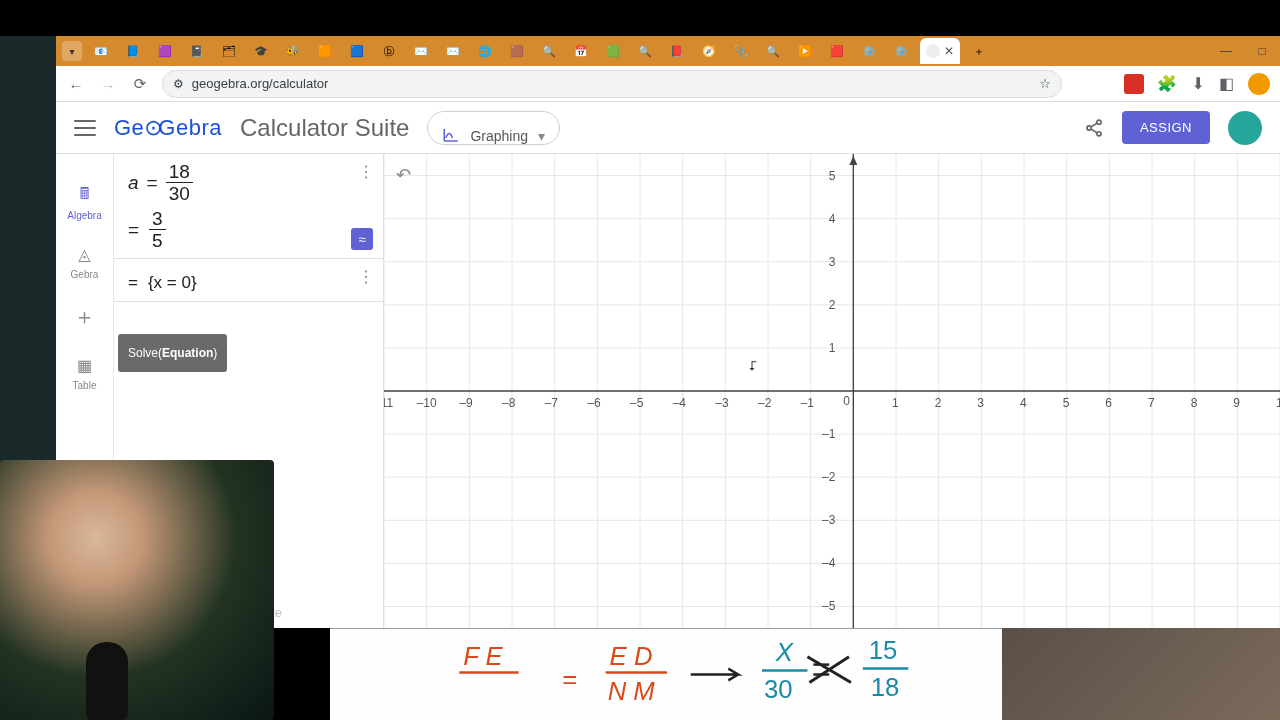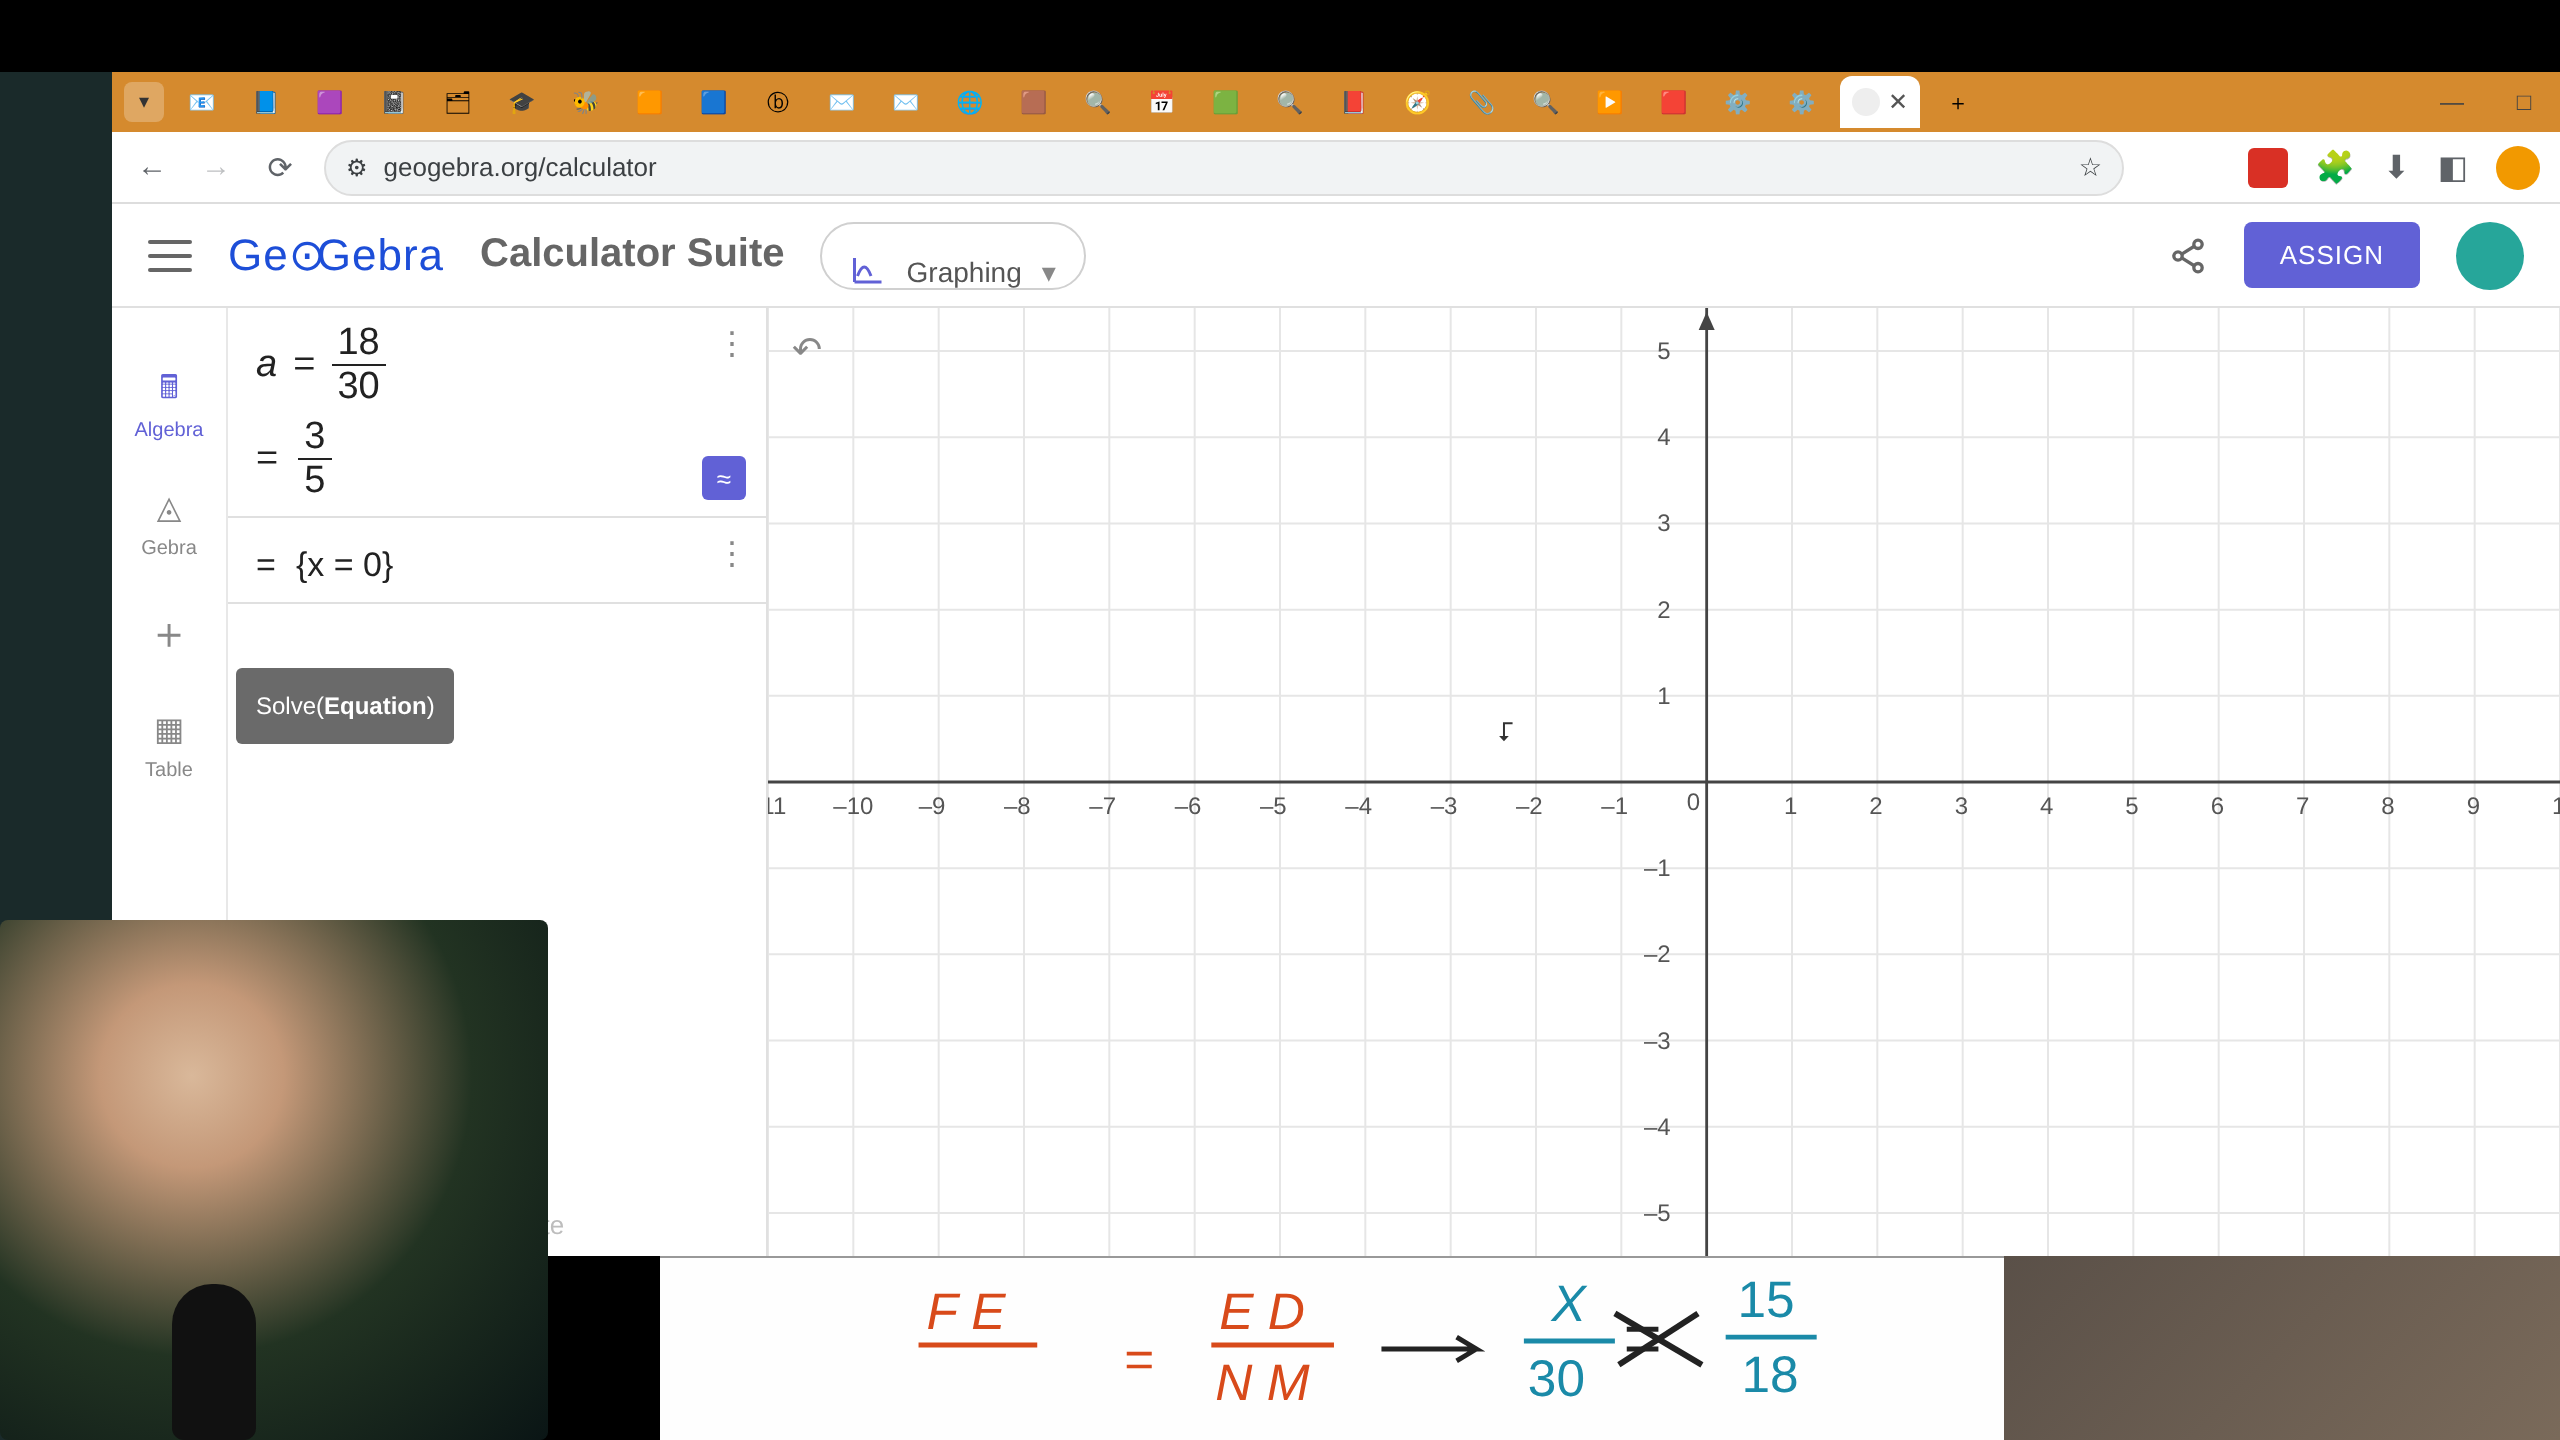--- a/index.html
+++ b/index.html
@@ -25,21 +25,21 @@
 .ext-badge{position:relative;width:20px;height:20px;background:#d93025;border-radius:3px;}
 
 
 .app{position:absolute;left:56px;top:102px;right:0;height:526px;background:#fff;display:flex;flex-direction:column;}
 
 
 .apphdr{height:52px;border-bottom:1px solid #e0e0e0;display:flex;align-items:center;padding:0 18px;gap:18px;}
 .hamburger{width:22px;height:16px;display:flex;flex-direction:column;justify-content:space-between;}
 .hamburger span{height:2px;background:#666;border-radius:1px;}
 .logo{font-size:22px;color:#1d4ed8;letter-spacing:.5px;}
-.suite{font-size:20px;color:#666;font-weight:700;text-align:center;}
+.suite{font-size:24px;color:#666;font-weight:400;text-align:center;}
 .modebtn{height:34px;border:1px solid #d0d0d0;border-radius:18px;padding:0 14px;display:flex;align-items:flex-end;gap:10px;color:#555;font-size:14px;}
 .modebtn svg{width:18px;height:18px;}
 .rightactions{margin-left:auto;display:flex;align-items:center;gap:18px;}
 .share-icn{width:20px;height:20px;color:#666;}
 .assign{background:#6161d6;color:#fff;border:none;border-radius:4px;padding:9px 18px;font-size:13px;letter-spacing:.5px;}
 .avatar{width:34px;height:34px;border-radius:50%;background:#26a69a;}
 
 
 .appbody{flex:1;display:flex;position:relative;overflow:hidden;}
 .vtoolbar{width:58px;border-right:1px solid #e8e8e8;display:flex;flex-direction:column;align-items:center;padding-top:30px;gap:22px;}

